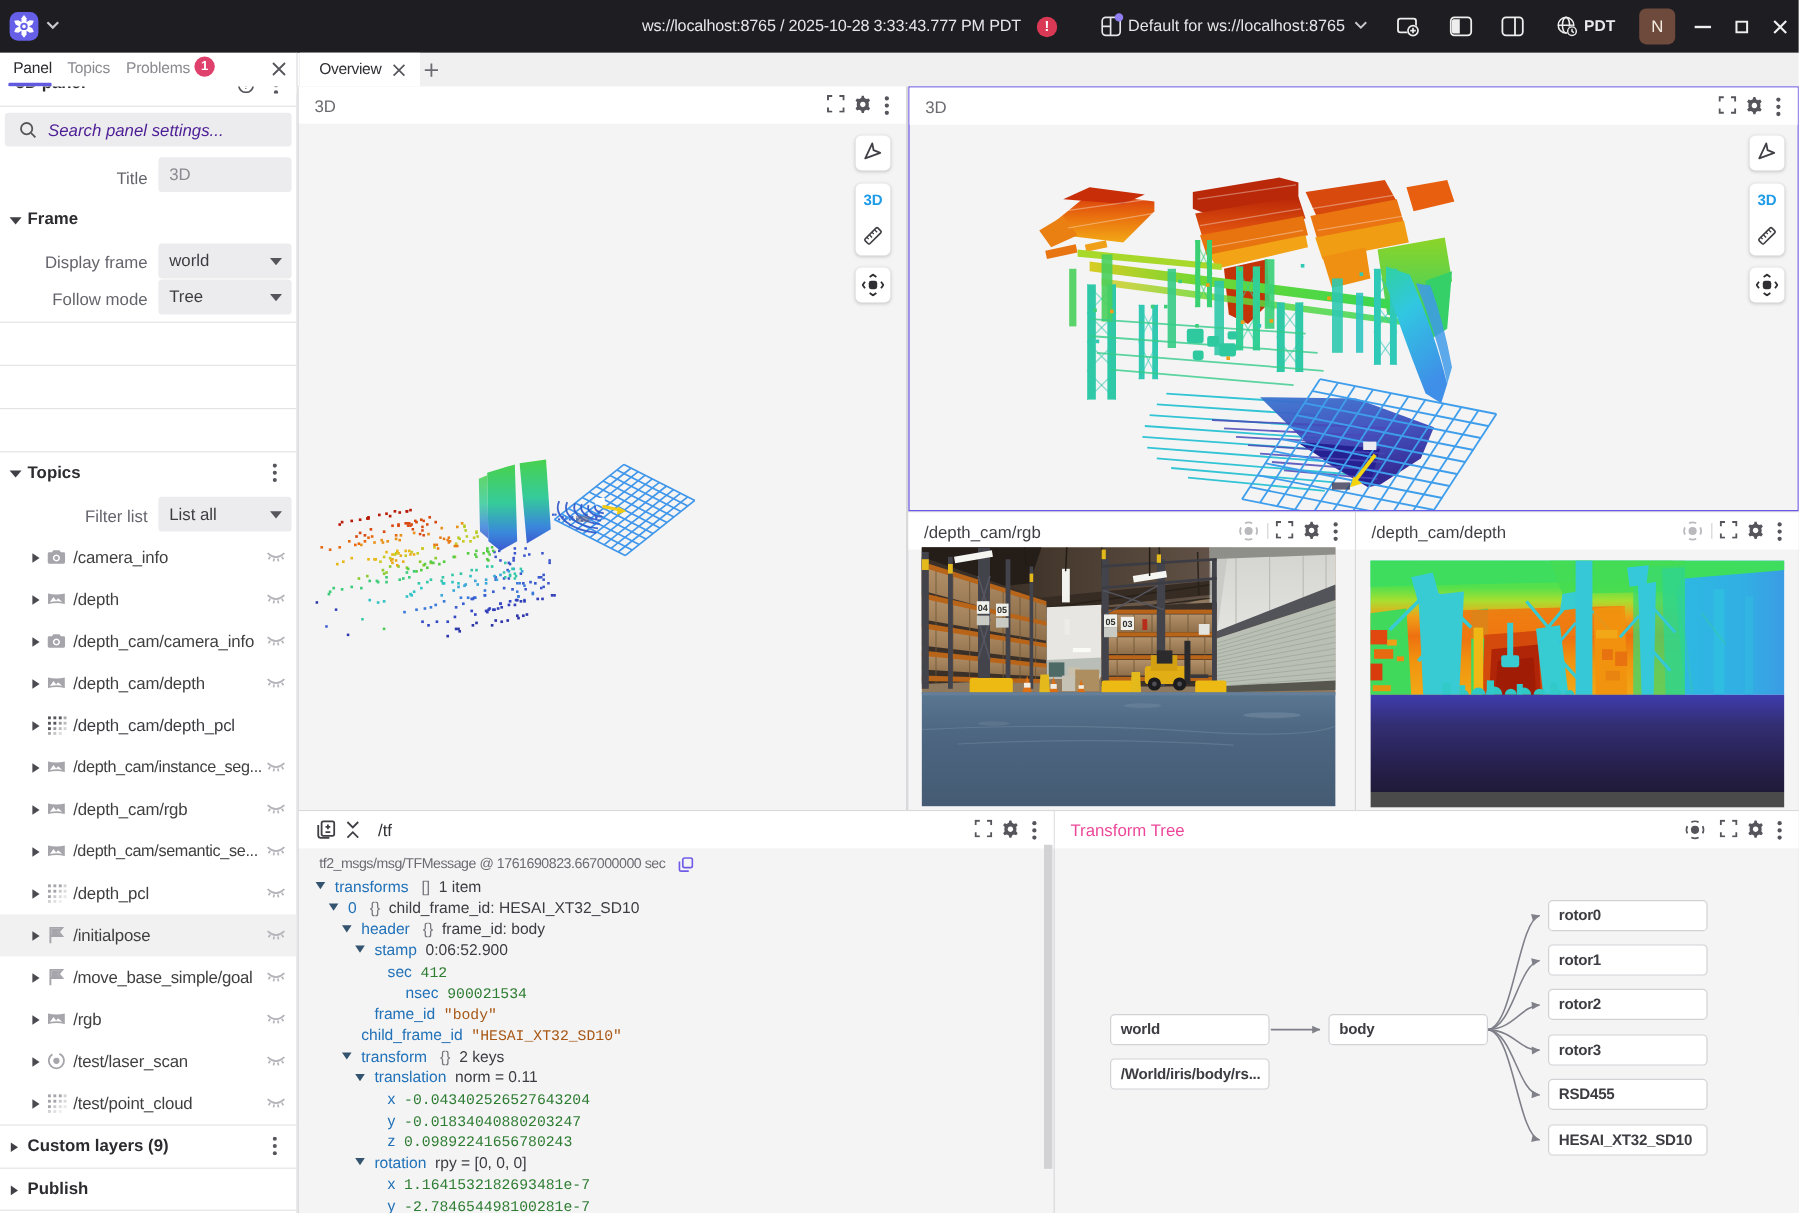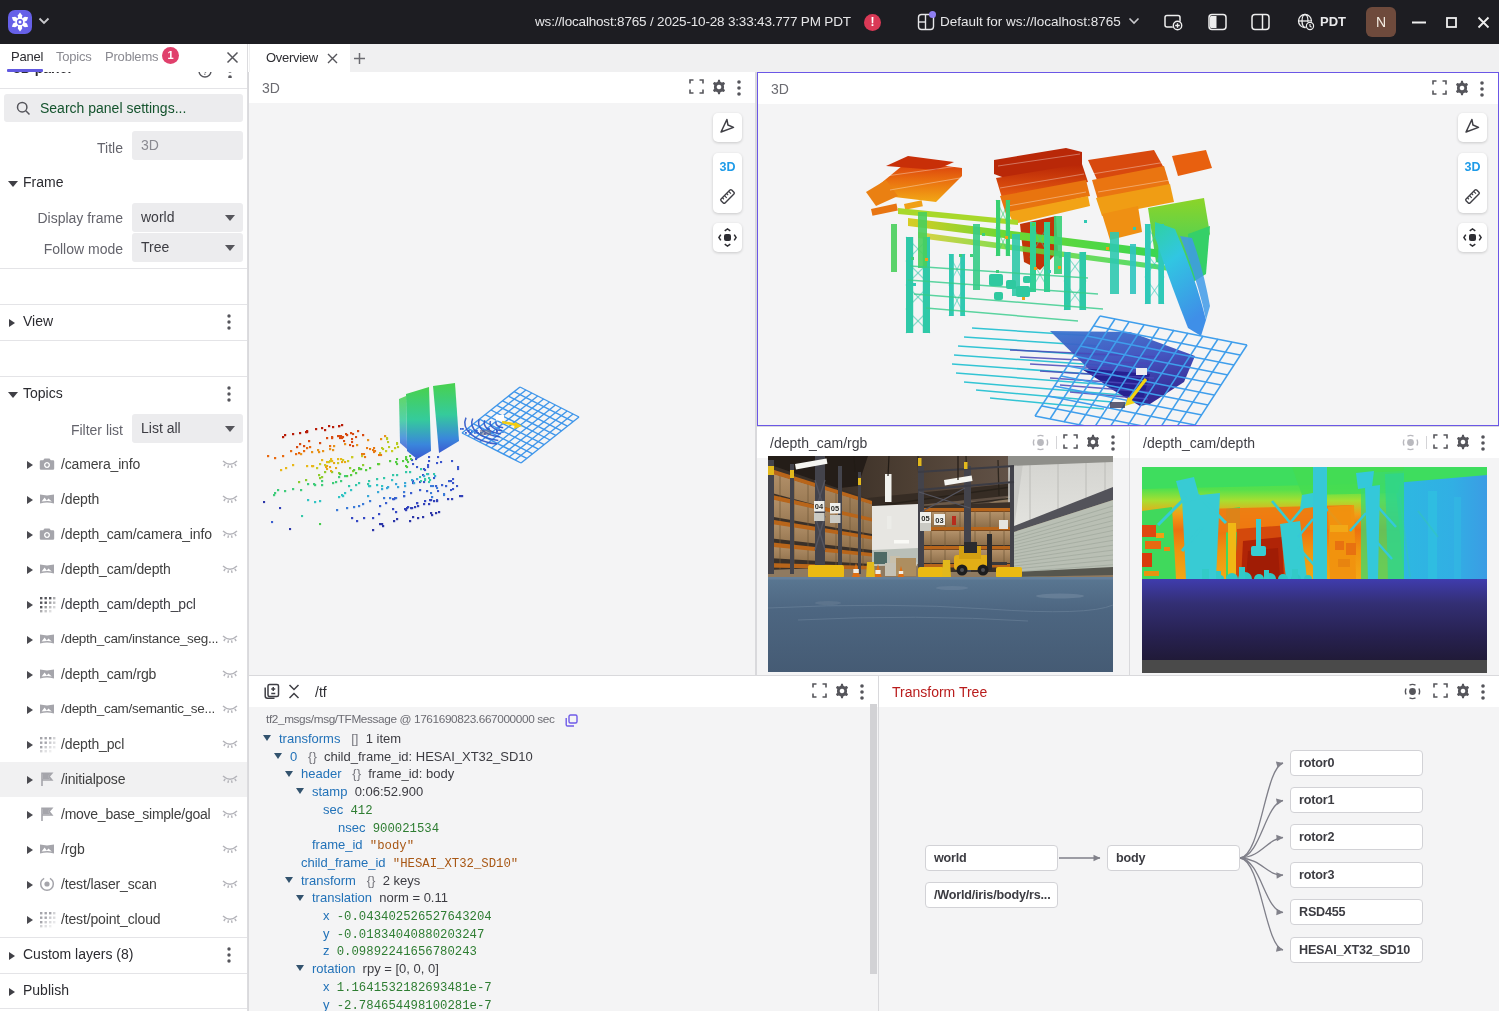--- a/index.html
+++ b/index.html
@@ -23,29 +23,29 @@
 
 #sidebar { position:absolute; left:0; top:44px; width:248px; height:967px; background:#fff; border-right:1px solid #dcdcdf; overflow:hidden; }
 #sbtabs { position:absolute; left:0; top:0; width:100%; height:28px; }
 .sbtab { position:absolute; top:0; height:28px; line-height:26px; font-size:13px; letter-spacing:-0.2px; color:#8a8a91; }
 .sbtab.on { color:#2b2b30; }
 #sb-underline { position:absolute; left:7px; top:24.5px; width:36px; height:3.5px; background:#6159e0; border-radius:1px; }
 #sb-badge { position:absolute; left:162px; top:3px; width:17px; height:17px; border-radius:50%; background:#e0406c; color:#fff; font-size:11px; font-weight:bold; text-align:center; line-height:17px; }
 #sb-close { position:absolute; left:226px; top:7px; }
 .sb-sep { position:absolute; left:0; width:248px; height:1px; background:#e4e4e7; }
 .searchbox { position:absolute; left:4px; top:50px; width:239px; height:28px; background:#ececee; border-radius:3px; }
-.searchbox span { position:absolute; left:36px; top:6px; font-size:14px; color:#14532d; }
+.searchbox span { position:absolute; left:36px; top:6px; font-size:14px; color:#4c1d95;font-style:italic; }
 .fieldlabel { position:absolute; font-size:14px; color:#64646c; text-align:right; width:110px; }
 .fieldbox { position:absolute; left:132px; width:111px; height:29px; background:#ececee; border-radius:3px; font-size:14px; color:#3c3c42; }
 .fieldbox span { position:absolute; left:9px; top:6px; }
 .fieldbox .dd { position:absolute; right:8px; top:12px; width:0; height:0; border-left:5px solid transparent; border-right:5px solid transparent; border-top:6px solid #55555b; }
 .secrow { position:absolute; left:0; width:248px; height:36px; }
 .secrow .caret { position:absolute; left:9px; top:14.5px; width:0; height:0; border-top:4.5px solid transparent; border-bottom:4.5px solid transparent; border-left:6px solid #3f3f45; }
 .secrow .caret.open { border-left:5px solid transparent; border-right:5px solid transparent; border-top:6px solid #3f3f45; border-bottom:none; left:8px; top:16px; }
-.secrow .stitle { position:absolute; left:23px; top:9px; font-size:14px; font-weight:normal; color:#2b2b30; }
+.secrow .stitle { position:absolute; left:23px; top:9px; font-size:14px; font-weight:bold; color:#2b2b30; }
 .secrow .dots3 { position:absolute; left:227px; top:10px; }
 .topicrow { position:absolute; left:0; width:248px; height:35px; }
 .topicrow .tcaret { position:absolute; left:27px; top:13.5px; width:0; height:0; border-top:4.5px solid transparent; border-bottom:4.5px solid transparent; border-left:6px solid #4a4a50; }
 .topicrow .ticon { position:absolute; left:39px; top:9px; }
 .topicrow .tname { position:absolute; left:61px; top:9px; font-size:14px; letter-spacing:-0.15px; color:#404040; }
 .topicrow .tname.dark { color:#3c3c42; }
 .topicrow .teye { position:absolute; left:222px; top:11px; }
 
 
 #tabbar { position:absolute; left:249px; top:44px; width:1250px; height:28px; background:#f0f0f1; }
@@ -197,31 +197,20 @@
         <span>world</span>
         <div class="dd"></div>
       </div>
     <div class="fieldlabel" style="left:13px;top:197px">Follow mode</div>
     <div class="fieldbox" style="top:189px">
         <span>Tree</span>
         <div class="dd"></div>
       </div>
     <div class="sb-sep" style="top:224px"></div>
     <div class="sb-sep" style="top:260px"></div>
-    <div class="secrow" style="top:260px">
-        <div class="caret"></div>
-        <div class="stitle">View</div>
-      <svg class="dots3" width="4" height="16" viewBox="0 0 4 16">
-          <g fill="#55555b">
-            <circle cx="2" cy="2" r="1.7"></circle>
-            <circle cx="2" cy="8" r="1.7"></circle>
-            <circle cx="2" cy="14" r="1.7"></circle>
-          </g>
-        </svg>
-      </div>
     <div class="sb-sep" style="top:296px"></div>
     <div class="sb-sep" style="top:332px"></div>
     <div class="secrow" style="top:332px">
         <div class="caret open"></div>
         <div class="stitle">Topics</div>
       <svg class="dots3" width="4" height="16" viewBox="0 0 4 16">
           <g fill="#55555b">
             <circle cx="2" cy="2" r="1.7"></circle>
             <circle cx="2" cy="8" r="1.7"></circle>
             <circle cx="2" cy="14" r="1.7"></circle>
@@ -421,21 +410,21 @@
           </svg>
           <div class="tname">/test/point_cloud</div>
           <svg class="teye" width="16" height="12" viewBox="0 0 16 12" stroke="#b3b3b9" fill="#b3b3b9">
             <use href="#ieye"></use>
           </svg>
         </div>
     </div>
     <div class="sb-sep" style="top:893px"></div>
     <div class="secrow" style="top:893px">
         <div class="caret"></div>
-        <div class="stitle">Custom layers (8)</div>
+        <div class="stitle">Custom layers (9)</div>
       <svg class="dots3" width="4" height="16" viewBox="0 0 4 16">
           <g fill="#55555b">
             <circle cx="2" cy="2" r="1.7"></circle>
             <circle cx="2" cy="8" r="1.7"></circle>
             <circle cx="2" cy="14" r="1.7"></circle>
           </g>
         </svg>
       </div>
     <div class="sb-sep" style="top:929px"></div>
     <div class="secrow" style="top:929px">
@@ -1542,21 +1531,21 @@
         <i class="tri" style="left:47px;top:289px"></i>
           <div class="rline" style="left:63px;top:285.1px"><span class="rk">rotation</span>  rpy = [0, 0, 0]</div>
         <div class="rline" style="left:74px;top:302.8px"><span class="rk">x</span>  <span class="rv">1.1641532182693481e-7</span></div>
         <div class="rline" style="left:74px;top:320.5px"><span class="rk">y</span>  <span class="rv">-2.784654498100281e-7</span></div>
       </div>
       <div class="abs" style="left:621px;top:28px;width:7px;height:270px;background:#d2d2d5"></div>
     </div>
 
     <div class="panel" id="p6" style="left:631px;top:604px;width:620px;height:335px">
       <div class="phead">
-          <div class="ptitle" style="color:#b91c1c">Transform Tree</div>
+          <div class="ptitle" style="color:#ec4899">Transform Tree</div>
         <svg class="pico" style="right:78px;color:#55555b" width="17" height="17" viewBox="0 0 17 17">
             <use href="#iorbit"></use>
           </svg>
         <svg class="pico" style="right:51px" width="15" height="15" viewBox="0 0 15 15">
             <g stroke="#55555b" stroke-width="1.6" fill="none">
               <path d="M1 4.5 V1 H4.5 M10.5 1 H14 V4.5 M14 10.5 V14 H10.5 M4.5 14 H1 V10.5"></path>
             </g>
           </svg>
         <svg class="pico" style="right:28px" width="16" height="16" viewBox="0 0 16 16">
             <use href="#igear"></use>

